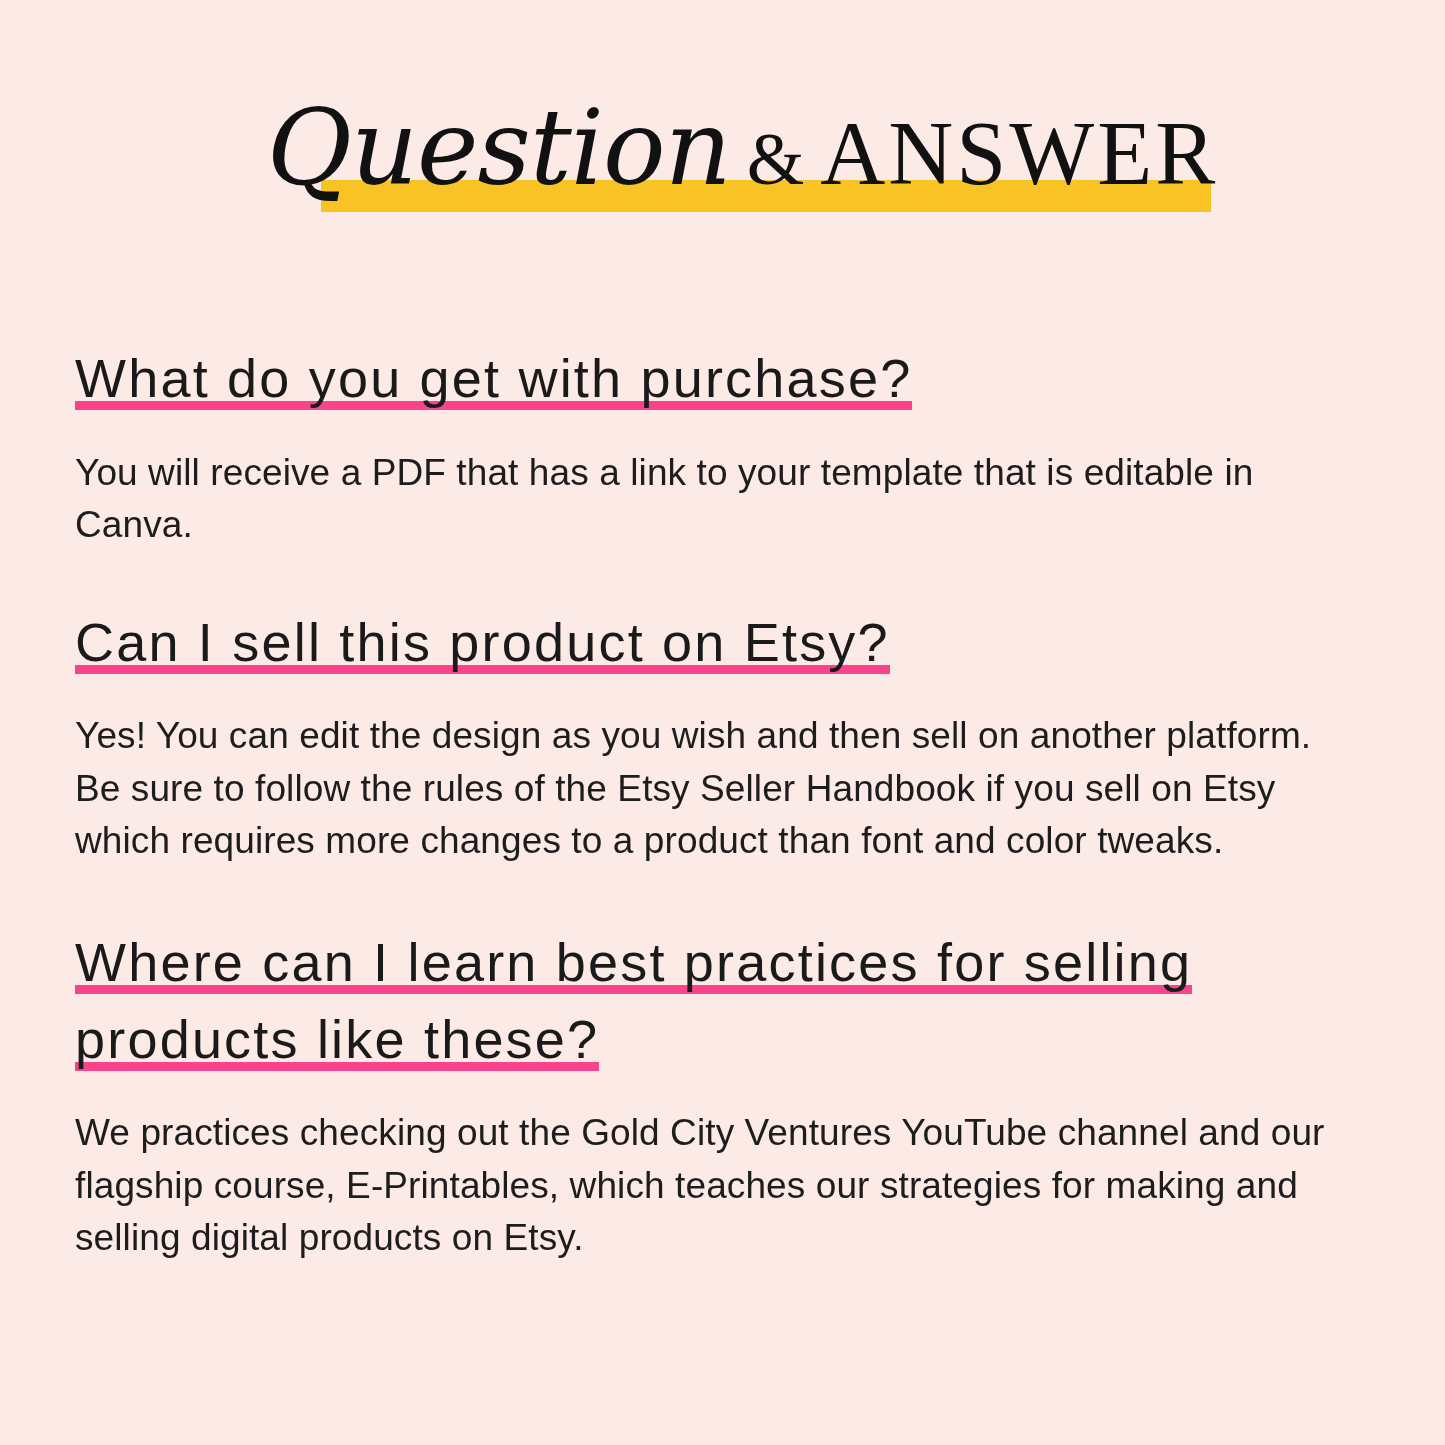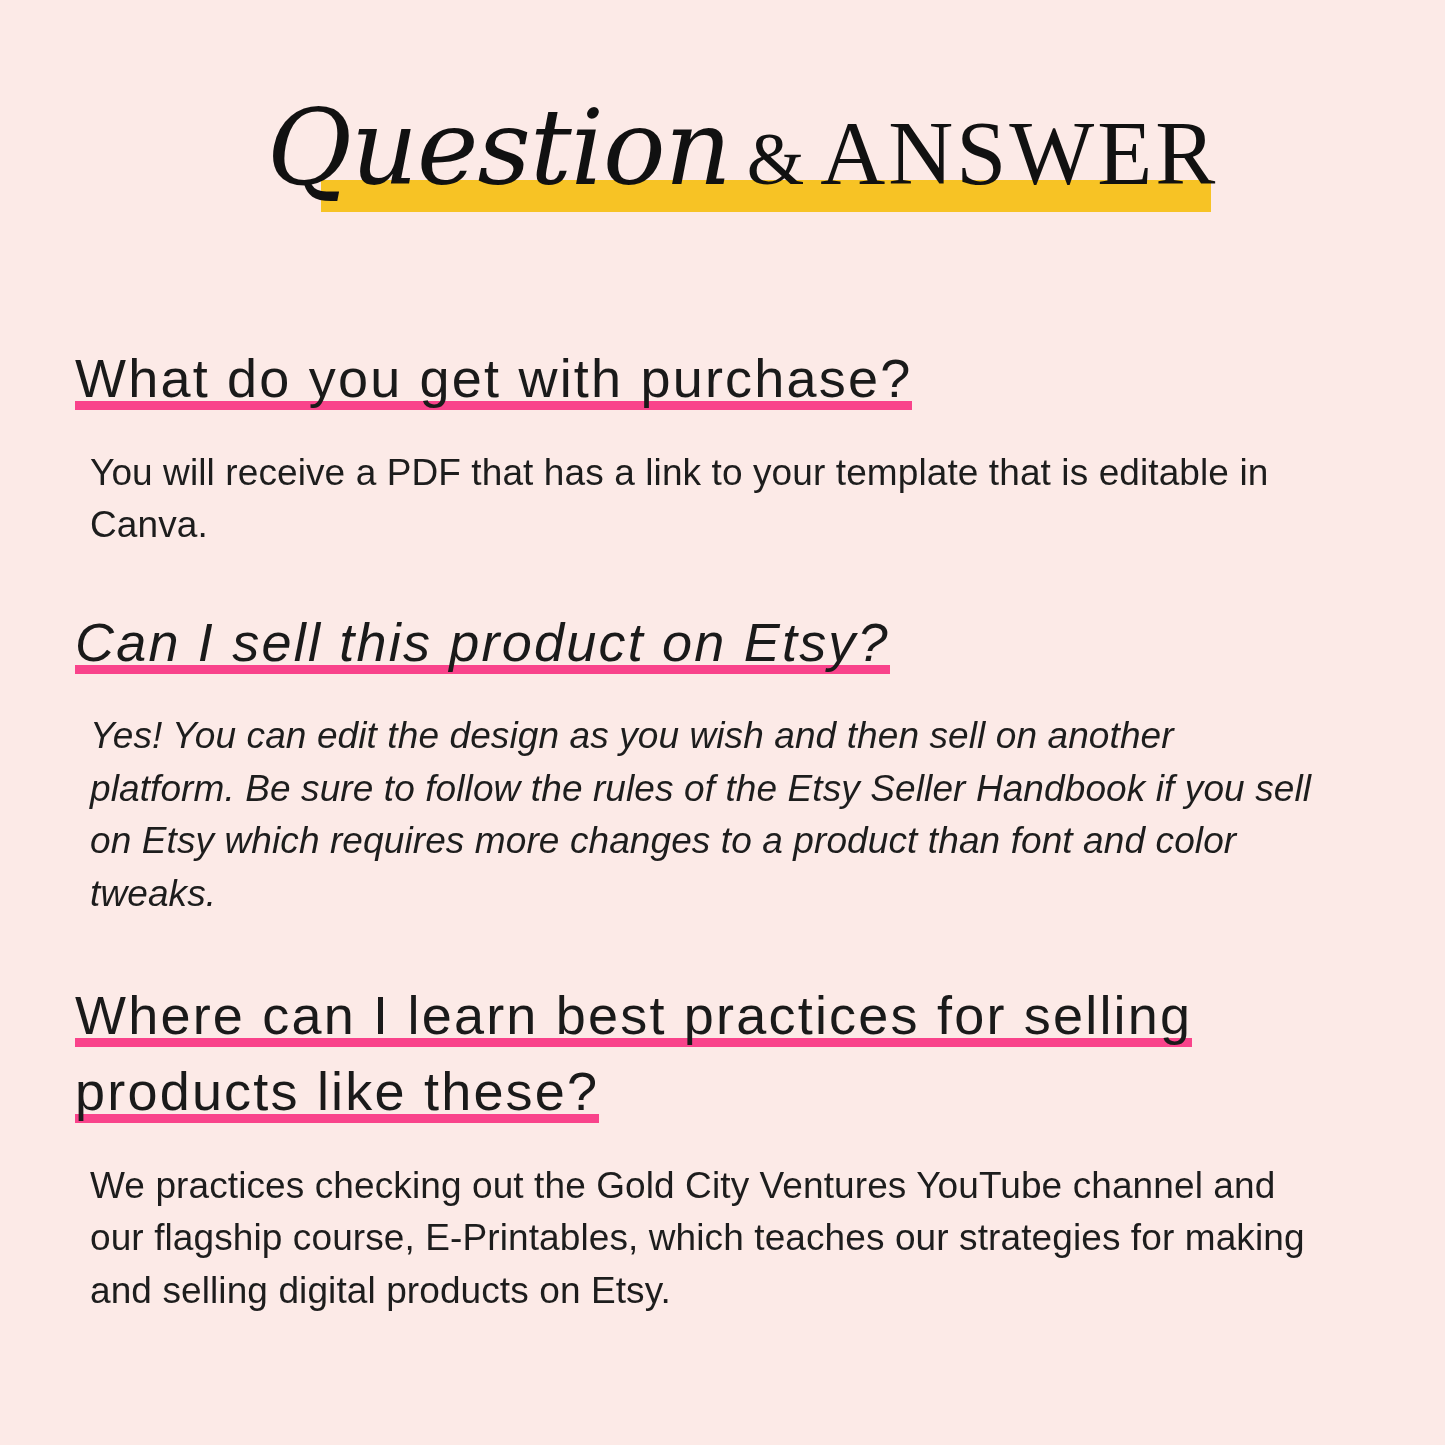--- a/index.html
+++ b/index.html
@@ -96,25 +96,25 @@
     background: linear-gradient(to top, #f9438b 0px, #f9438b 9px, rgba(0,0,0,0) 9px);
     box-decoration-break: clone;
     -webkit-box-decoration-break: clone;
     padding-bottom: 2px;
   }
   .answer {
     font-family: "Liberation Sans", sans-serif;
     font-size: 37px;
     line-height: 1.42;
     color: #1d1d1d;
-    margin: 15px;
+    margin: 0;
     letter-spacing: 0.1px;
   }
   .q1 { margin-bottom: 52px; }
-  .q2 { margin-bottom: 56px; font-style: italic; }
+  .q2 { margin-bottom: 56px; }
 </style>
 </head>
 <body>
 
 <div class="page">
 
   <div class="title-wrap">
     <div class="title-highlight"></div>
     <div class="title">
       <span class="title-script">Question</span><span class="title-amp">&amp;</span><span class="title-caps">ANSWER</span>

